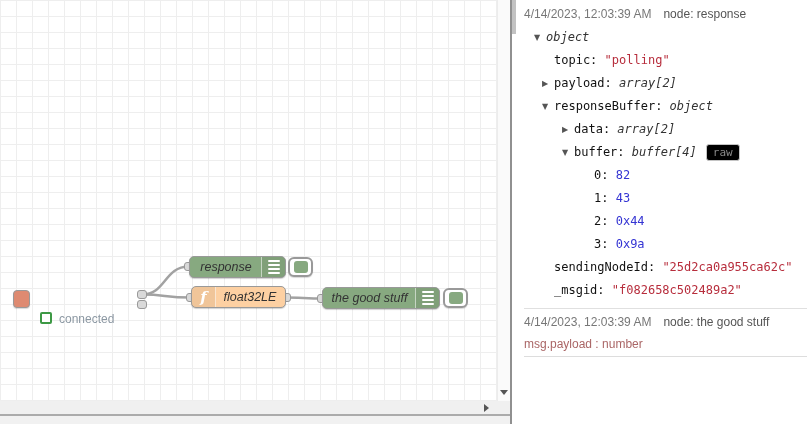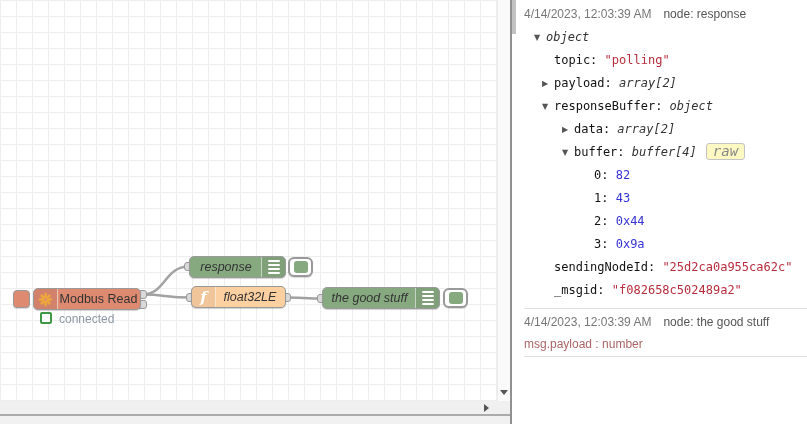--- a/index.html
+++ b/index.html
@@ -85,21 +85,21 @@
   .tree{margin-top:4px;font-family:"DejaVu Sans Mono",monospace;font-size:12px;}
   .trow{height:23px;line-height:23px;white-space:nowrap;}
   .d0{padding-left:10px;} .d1{padding-left:18px;} .d2{padding-left:38px;} .d3{padding-left:58px;}
   .arrow{display:inline-block;width:12px;font-size:8px;color:#555;vertical-align:1px;
          font-family:"DejaVu Sans",sans-serif;}
   .k{color:var(--key_text);}
   .v-type{font-style:italic;color:var(--type_text);}
   .v-string{color:var(--string_value);}
   .v-number{color:var(--number_value);}
   .rawbtn{display:inline-block;margin-left:9px;padding:0 6px;border:1px solid #c4c4c4;border-radius:3px;
-          font-size:14px;font-style:italic;color:#888;line-height:15px;background:#fef9c3;}
+          font-size:11px;color:#888;line-height:15px;background:#000000;}
   .payload-value{margin-top:4px;padding-left:4px;font-family:"DejaVu Sans Mono",monospace;
           font-size:13px;line-height:20px;color:var(--number_value);}
 </style>
 </head>
 <body>
 
 <div class="app">
 
   <div class="canvas">
 
@@ -111,37 +111,20 @@
 
     <div class="port" style="left:137px;top:290px;"></div>
     <div class="port" style="left:137px;top:300px;"></div>
     <div class="port" style="left:184px;top:262px;"></div>
     <div class="port" style="left:186px;top:293px;"></div>
     <div class="port" style="left:281px;top:293px;"></div>
     <div class="port" style="left:317px;top:294px;"></div>
 
     <div class="inject-btn"></div>
 
-    <div class="node node-modbus">
-      <div class="icon-region left">
-        <div class="icon-center">
-          <svg width="15" height="15" viewBox="0 0 16 16">
-            <g fill="#eda63b">
-              <rect x="6.6" y="0.8" width="2.8" height="14.4" rx="1.4"></rect>
-              <rect x="6.6" y="0.8" width="2.8" height="14.4" rx="1.4" transform="rotate(45 8 8)"></rect>
-              <rect x="6.6" y="0.8" width="2.8" height="14.4" rx="1.4" transform="rotate(90 8 8)"></rect>
-              <rect x="6.6" y="0.8" width="2.8" height="14.4" rx="1.4" transform="rotate(135 8 8)"></rect>
-              <circle cx="8" cy="8" r="3.4"></circle>
-            </g>
-            <circle cx="8" cy="8" r="1.4" fill="#de8a71"></circle>
-          </svg>
-        </div>
-      </div>
-      <div class="nlabel">Modbus Read</div>
-    </div>
 
     <div class="status">
       <span class="status-dot"></span>
       <span class="status-text">connected</span>
     </div>
 
     <div class="node node-response">
       <div class="nlabel italic">response</div>
       <div class="icon-region right">
         <div class="icon-center">

